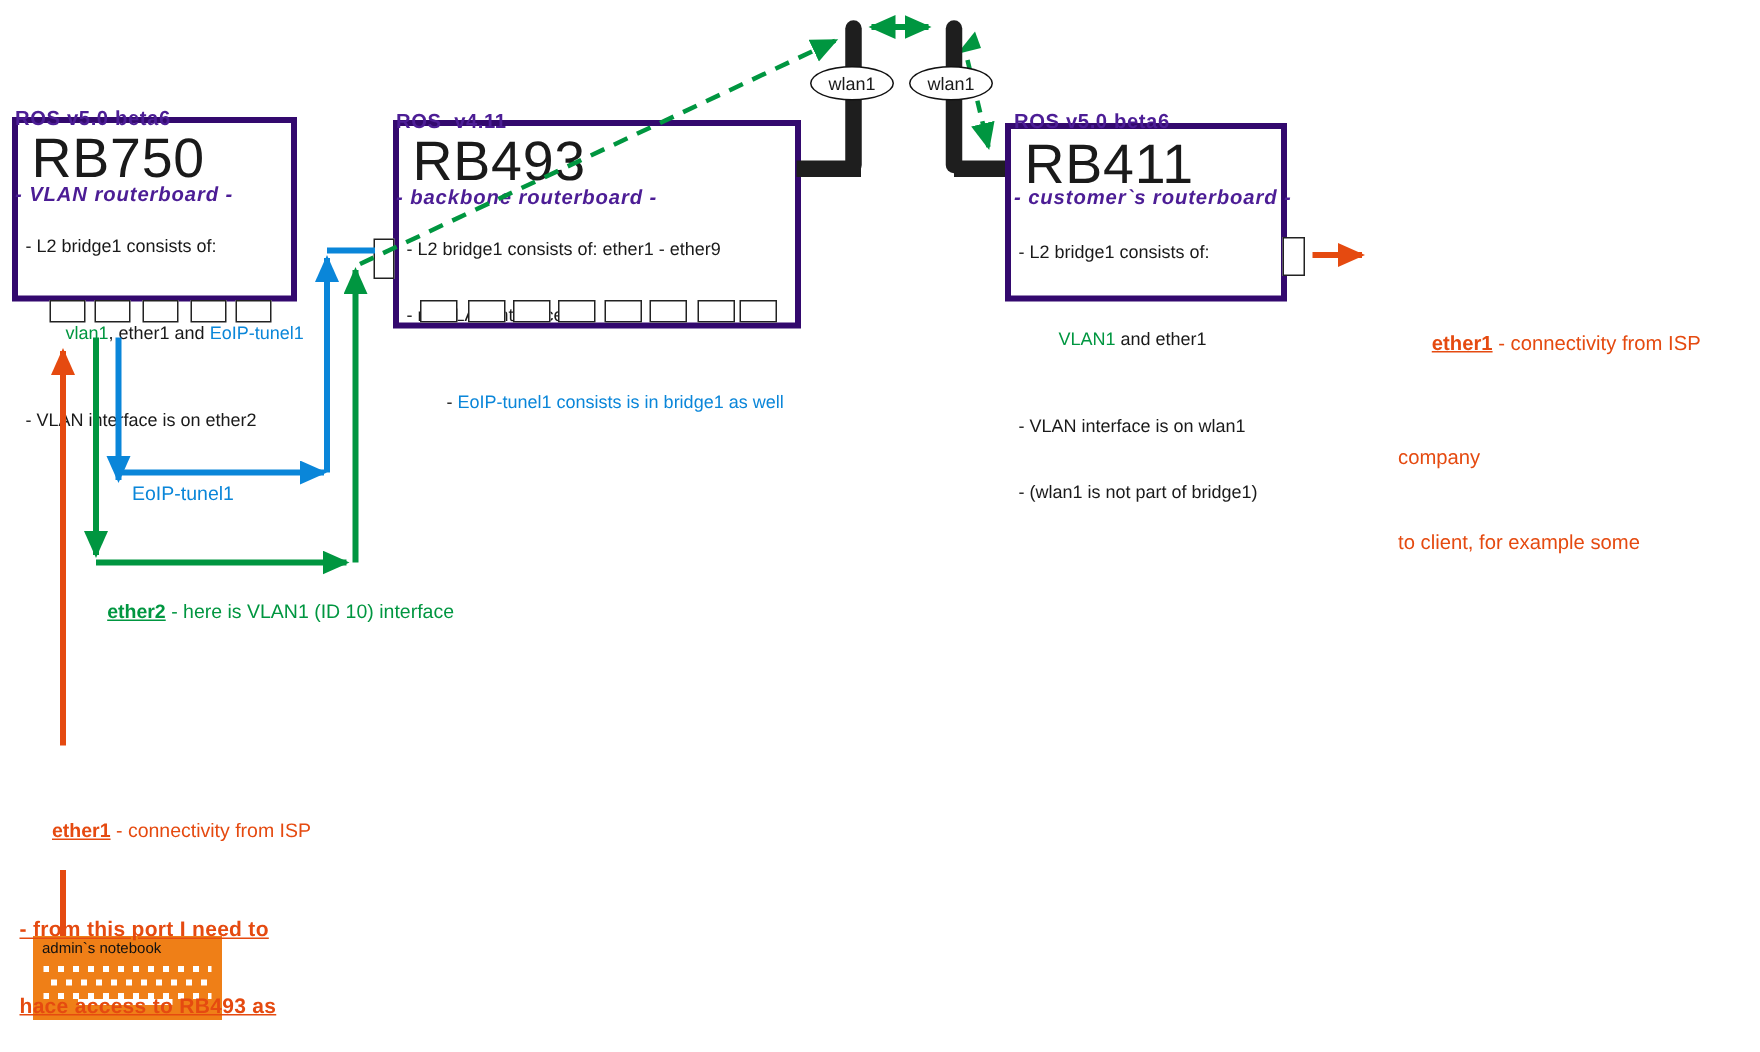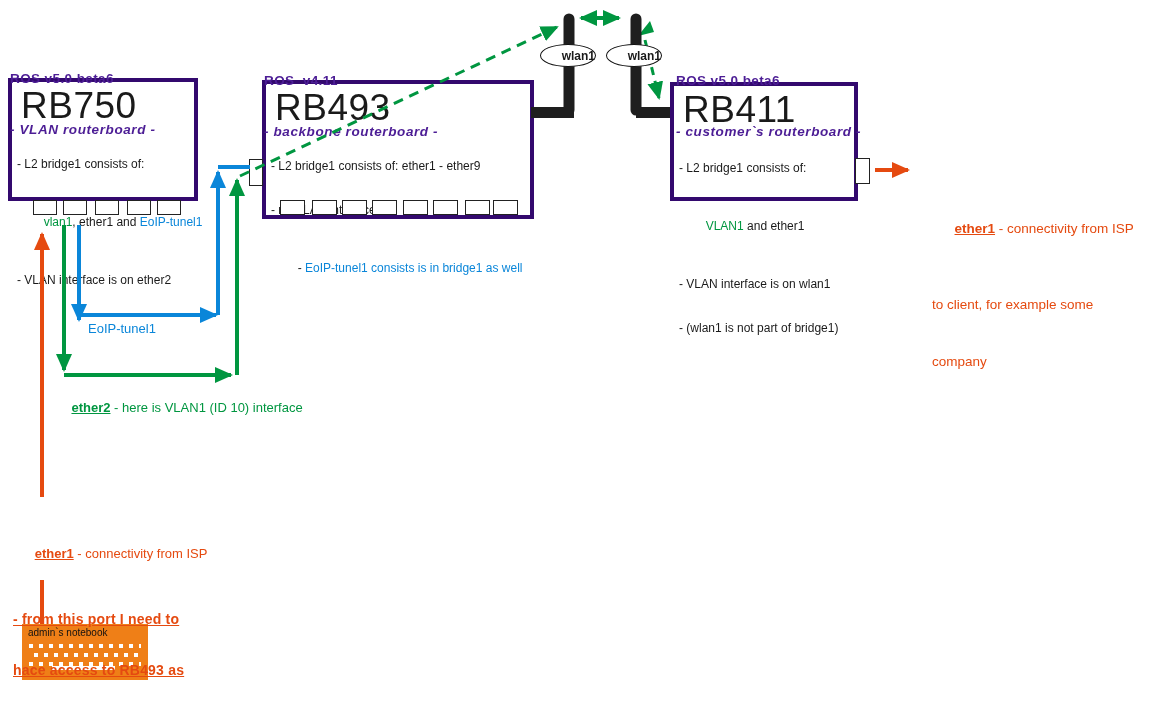--- a/index.html
+++ b/index.html
@@ -15,21 +15,21 @@
   .rtitle{font-size:37px;font-weight:400;line-height:40px;letter-spacing:.5px;margin:4px 0 2px 9px;color:#1a1a1a;white-space:pre;}
   .rbody{font-size:12px;line-height:14.5px;margin-left:5px;color:#1a1a1a;white-space:pre;}
   .green{color:#009640;}
   .blue{color:#0a86d9;}
 
   
   .port{position:absolute;background:#fff;border:1.5px solid #222;box-sizing:border-box;z-index:3;}
 
   
   .wlan{position:absolute;width:56px;height:23px;border:1.5px solid #111;border-radius:50%;background:#fff;
-        display:flex;align-items:center;justify-content:flex-end;font-size:12px;font-weight:700;z-index:6;box-sizing:border-box;}
+        display:flex;align-items:center;justify-content:center;font-size:12px;font-weight:400;z-index:6;box-sizing:border-box;}
 
   
   .lbl{position:absolute;font-size:13px;line-height:16px;z-index:4;white-space:pre;}
   .lbl-eoip{color:#0a86d9;}
   .lbl-ether2{color:#009640;}
   .b{font-weight:700;text-decoration:underline;}
   .lbl-ispL{color:#e54a10;}
   .ispL-strong{font-weight:700;text-decoration:underline;font-size:14px;line-height:18.5px;letter-spacing:.2px;}
   .lbl-ispR{color:#e54a10;font-size:13.5px;line-height:19px;}
 
@@ -173,22 +173,22 @@
       <span class="b">ether1</span><span> - connectivity from ISP</span>
     </div>
     <div class="ispL-strong">- from this port I need to</div>
     <div class="ispL-strong">hace access to RB493 as</div>
   </div>
 
   <div class="lbl lbl-ispR" style="left:932px;top:162px;">
     <div>
       <span class="b">ether1</span><span> - connectivity from ISP</span>
     </div>
+    <div>company</div>
     <div>to client, for example some</div>
-    <div>company</div>
   </div>
 
   <div class="notebook">
     <div class="nb-label">admin`s notebook</div>
     <div class="kb-row" style="left:7px;right:7px;top:20px;"></div>
     <div class="kb-row" style="left:12px;right:9px;top:29px;"></div>
     <div class="kb-row" style="left:7px;right:7px;top:38px;"></div>
     <div class="kb-space"></div>
   </div>
 

